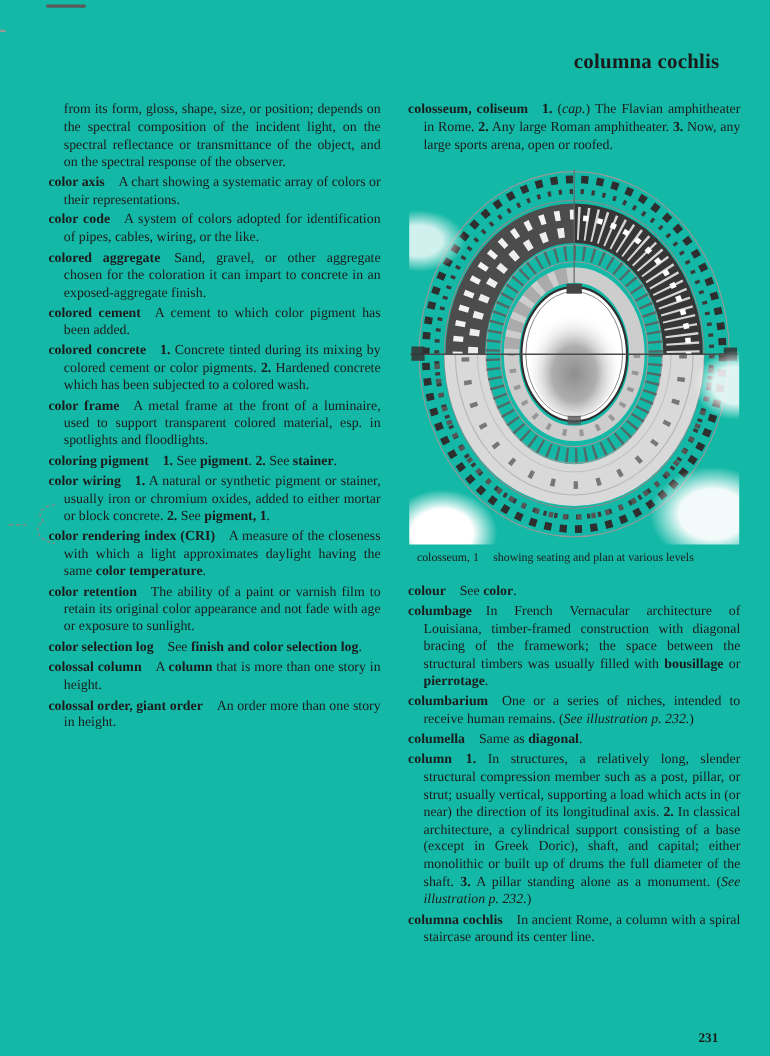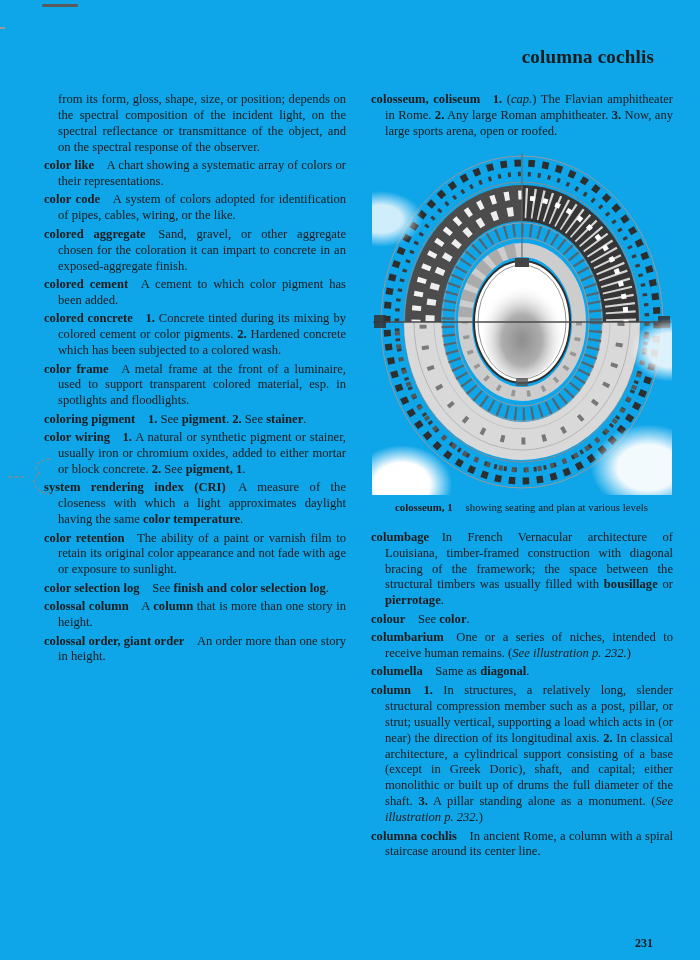--- a/index.html
+++ b/index.html
@@ -1,16 +1,16 @@
 <!DOCTYPE html>
 <html><head>
 <meta charset="utf-8">
 <style>
   html,body{margin:0;padding:0;background:#e8e8e8;}
-  .page{position:relative;width:700px;height:960px;background:#0ea5e9;margin:0 auto;
+  .page{position:relative;width:700px;height:960px;background:#14b8a6;margin:0 auto;
         font-family:"Liberation Serif", serif;color:#1b1b1b;overflow:hidden;}
 
   .running-head{position:absolute;top:46px;right:46px;margin:0;
                 font-size:19px;font-weight:bold;letter-spacing:.2px;}
 
   .col{position:absolute;top:92px;width:302px;font-size:12.6px;line-height:15.9px;
        text-align:justify;}
   .col.left{left:44px;}
   .col.right{left:371px;}
 
@@ -22,21 +22,21 @@
 
   figure{margin:10px 0 16px 0;padding:0;width:302px;position:relative;}
   .plan-wrap{position:relative;width:300px;height:345px;margin:0 auto;}
   svg.plan{display:block;filter:blur(0.35px);}
   .scan-fade{position:absolute;inset:0;pointer-events:none;background:
      radial-gradient(70px 55px at 10% 97%, #fff 0 40%, rgba(255,255,255,0) 72%),
      radial-gradient(80px 60px at 92% 92%, rgba(255,255,255,.95) 0 38%, rgba(255,255,255,0) 72%),
      radial-gradient(55px 45px at 99% 58%, rgba(255,255,255,.85) 0 38%, rgba(255,255,255,0) 70%),
      radial-gradient(60px 40px at 3% 20%, rgba(255,255,255,.8) 0 35%, rgba(255,255,255,0) 70%);}
   figcaption{margin-top:6px;font-size:10.8px;line-height:13px;text-align:left;padding-left:8px;}
-  .capterm{font-weight:bold;margin-right:13px;margin-left:16px;}
+  .capterm{font-weight:normal;margin-right:13px;}
 
   .folio{position:absolute;top:936px;right:47px;font-weight:bold;font-size:12px;}
 
   .scan-artifact-top{position:absolute;left:42px;top:4px;width:36px;height:3px;
                      background:#5a5a5a;border-radius:1px;filter:blur(.4px);}
   .scan-artifact-edge{position:absolute;left:0;top:27px;width:5px;height:2px;
                       background:#9a9a9a;filter:blur(.5px);}
   .margin-mark{position:absolute;left:6px;top:450px;}
 </style>
 </head>
@@ -44,29 +44,29 @@
 
 <div class="page">
 
   <div class="scan-artifact-top"></div>
   <div class="scan-artifact-edge"></div>
 
   <h1 class="running-head">columna cochlis</h1>
 
   <div class="col left">
       <p class="entry cont"><span>from its form, gloss, shape, size, or position; depends on the spectral composition of the incident light, on the spectral reflectance or transmittance of the object, and on the spectral response of the observer.</span></p>
-      <p class="entry"><span class="term">color like</span>  <span>A chart showing a systematic array of colors or their representations.</span></p>
+      <p class="entry"><span class="term">color axis</span>  <span>A chart showing a systematic array of colors or their representations.</span></p>
       <p class="entry"><span class="term">color code</span>  <span>A system of colors adopted for identification of pipes, cables, wiring, or the like.</span></p>
       <p class="entry"><span class="term">colored aggregate</span>  <span>Sand, gravel, or other aggregate chosen for the coloration it can impart to concrete in an exposed-aggregate finish.</span></p>
       <p class="entry"><span class="term">colored cement</span>  <span>A cement to which color pigment has been added.</span></p>
       <p class="entry"><span class="term">colored concrete</span>  <span class="b">1.</span><span> Concrete tinted during its mixing by colored cement or color pigments. </span><span class="b">2.</span><span> Hardened concrete which has been subjected to a colored wash.</span></p>
       <p class="entry"><span class="term">color frame</span>  <span>A metal frame at the front of a luminaire, used to support transparent colored material, esp. in spotlights and floodlights.</span></p>
       <p class="entry"><span class="term">coloring pigment</span>  <span class="b">1.</span><span> See </span><span class="b">pigment</span><span>. </span><span class="b">2.</span><span> See </span><span class="b">stainer</span><span>.</span></p>
       <p class="entry"><span class="term">color wiring</span>  <span class="b">1.</span><span> A natural or synthetic pigment or stainer, usually iron or chromium oxides, added to either mortar or block concrete. </span><span class="b">2.</span><span> See </span><span class="b">pigment, 1</span><span>.</span></p>
-      <p class="entry"><span class="term">system rendering index (CRI)</span>  <span>A measure of the closeness with which a light approximates daylight having the same </span><span class="b">color temperature</span><span>.</span></p>
+      <p class="entry"><span class="term">color rendering index (CRI)</span>  <span>A measure of the closeness with which a light approximates daylight having the same </span><span class="b">color temperature</span><span>.</span></p>
       <p class="entry"><span class="term">color retention</span>  <span>The ability of a paint or varnish film to retain its original color appearance and not fade with age or exposure to sunlight.</span></p>
       <p class="entry"><span class="term">color selection log</span>  <span>See </span><span class="b">finish and color selection log</span><span>.</span></p>
       <p class="entry"><span class="term">colossal column</span>  <span>A </span><span class="b">column</span><span> that is more than one story in height.</span></p>
       <p class="entry"><span class="term">colossal order, giant order</span>  <span>An order more than one story in height.</span></p>
     </div>
 
   <div class="col right">
     <div>
         <p class="entry"><span class="term">colosseum, coliseum</span>  <span class="b">1.</span><span> (</span><span class="i">cap.</span><span>) The Flavian amphitheater in Rome. </span><span class="b">2.</span><span> Any large Roman amphitheater. </span><span class="b">3.</span><span> Now, any large sports arena, open or roofed.</span></p>
       </div>
@@ -153,22 +153,22 @@
           </g>
         </svg>
         <div class="scan-fade"></div>
       </div>
       <figcaption>
         <span class="capterm">colosseum, 1</span><span class="captext">showing seating and plan at various levels</span>
       </figcaption>
     </figure>
 
     <div>
+        <p class="entry"><span class="term">colour</span>  <span>See </span><span class="b">color</span><span>.</span></p>
         <p class="entry"><span class="term">columbage</span>  <span>In French Vernacular architecture of Louisiana, timber-framed construction with diagonal bracing of the framework; the space between the structural timbers was usually filled with </span><span class="b">bousillage</span><span> or </span><span class="b">pierrotage</span><span>.</span></p>
-        <p class="entry"><span class="term">colour</span>  <span>See </span><span class="b">color</span><span>.</span></p>
         <p class="entry"><span class="term">columbarium</span>  <span>One or a series of niches, intended to receive human remains. (</span><span class="i">See illustration p. 232.</span><span>)</span></p>
         <p class="entry"><span class="term">columella</span>  <span>Same as </span><span class="b">diagonal</span><span>.</span></p>
         <p class="entry"><span class="term">column</span>  <span class="b">1.</span><span> In structures, a relatively long, slender structural compression member such as a post, pillar, or strut; usually vertical, supporting a load which acts in (or near) the direction of its longitudinal axis. </span><span class="b">2.</span><span> In classical architecture, a cylindrical support consisting of a base (except in Greek Doric), shaft, and capital; either monolithic or built up of drums the full diameter of the shaft. </span><span class="b">3.</span><span> A pillar standing alone as a monument. (</span><span class="i">See illustration p. 232.</span><span>)</span></p>
         <p class="entry"><span class="term">columna cochlis</span>  <span>In ancient Rome, a column with a spiral staircase around its center line.</span></p>
       </div>
   </div>
 
   <svg class="margin-mark" width="54" height="56" viewBox="0 0 54 56" xmlns="http://www.w3.org/2000/svg">
     <path d="M2 27 H18" fill="none" stroke="#8a8a8a" stroke-width="1.3" stroke-dasharray="4 2.5"></path>
     <path d="M44 9 C32 10, 26 17, 34 24 C24 28, 27 42, 44 44" fill="none" stroke="#8a8a8a" stroke-width="1.3" stroke-dasharray="3 2.5"></path>

